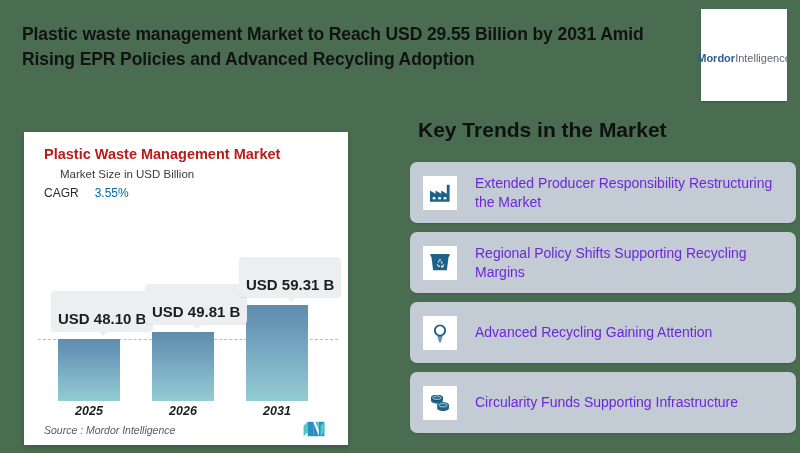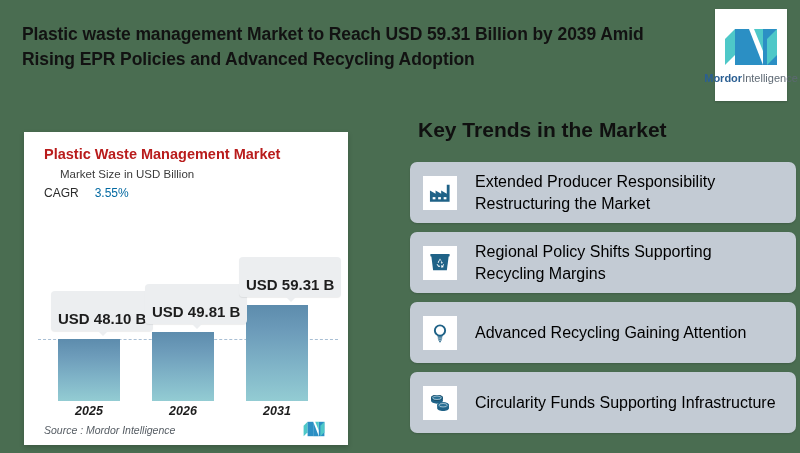--- a/index.html
+++ b/index.html
@@ -11,22 +11,22 @@
     position:relative;
   }
   
   .headline{
     position:absolute; left:22px; top:22px; width:640px;
     font-size:17.5px; font-weight:bold; line-height:1.42;
     color:#121212; letter-spacing:-0.1px;
   }
   .logo-box{
     position:absolute; right:13px; top:9px;
-    width:72px; height:92px; background:#ffffff;
-    display:flex; flex-direction:column; align-items:center; justify-content:center;
+    width:86px; height:92px; background:#ffffff;
+    display:flex; flex-direction:row; align-items:center; justify-content:center;
     box-shadow:0 1px 2px rgba(0,0,0,.18);
   }
   .logo-mark{ width:56px; height:40px; }
   .logo-text{ margin-top:5px; font-size:11px; white-space:nowrap;}
   .logo-text b{color:#2b5f93; font-weight:bold;}
   .logo-text span{color:#5d6873;}
 
   
   .chart-card{
     position:absolute; left:24px; top:132px;
@@ -99,27 +99,27 @@
     height:61px; margin-bottom:9px;
     padding:0 14px 0 13px;
     box-shadow:0 1px 2px rgba(0,0,0,.15);
   }
   .icon-box{
     width:34px;height:34px;flex:0 0 34px;
     background:#ffffff; display:flex;align-items:center;justify-content:center;
     margin-right:18px;
   }
   .card-label{
-    font-size:16px; color:#000000; line-height:1.35;
+    font-size:14px; color:#6d28d9; line-height:1.35;
   }
 </style>
 </head>
 <body>
 
-<div class="headline">Plastic waste management Market to Reach USD 59.31 Billion by 2039 Amid Rising EPR Policies and Advanced Recycling Adoption</div>
+<div class="headline">Plastic waste management Market to Reach USD 29.55 Billion by 2031 Amid Rising EPR Policies and Advanced Recycling Adoption</div>
 
 <div class="logo-box">
   <svg class="logo-mark" viewBox="0 0 56 40">
     <polygon points="2,38 2,12 12,2 12,28" fill="#4ec8c8"></polygon>
     <polygon points="12,2 26,2 26,38 12,38" fill="#2b8fc4"></polygon>
     <polygon points="26,2 40,38 26,38" fill="#2b8fc4"></polygon>
     <polygon points="40,2 54,2 54,38 40,38" fill="#2b8fc4"></polygon>
     <polygon points="40,2 40,24 31,2" fill="#4ec8c8"></polygon>
     <polygon points="54,2 54,28 44,38 44,12" fill="#4ec8c8"></polygon>
   </svg>

